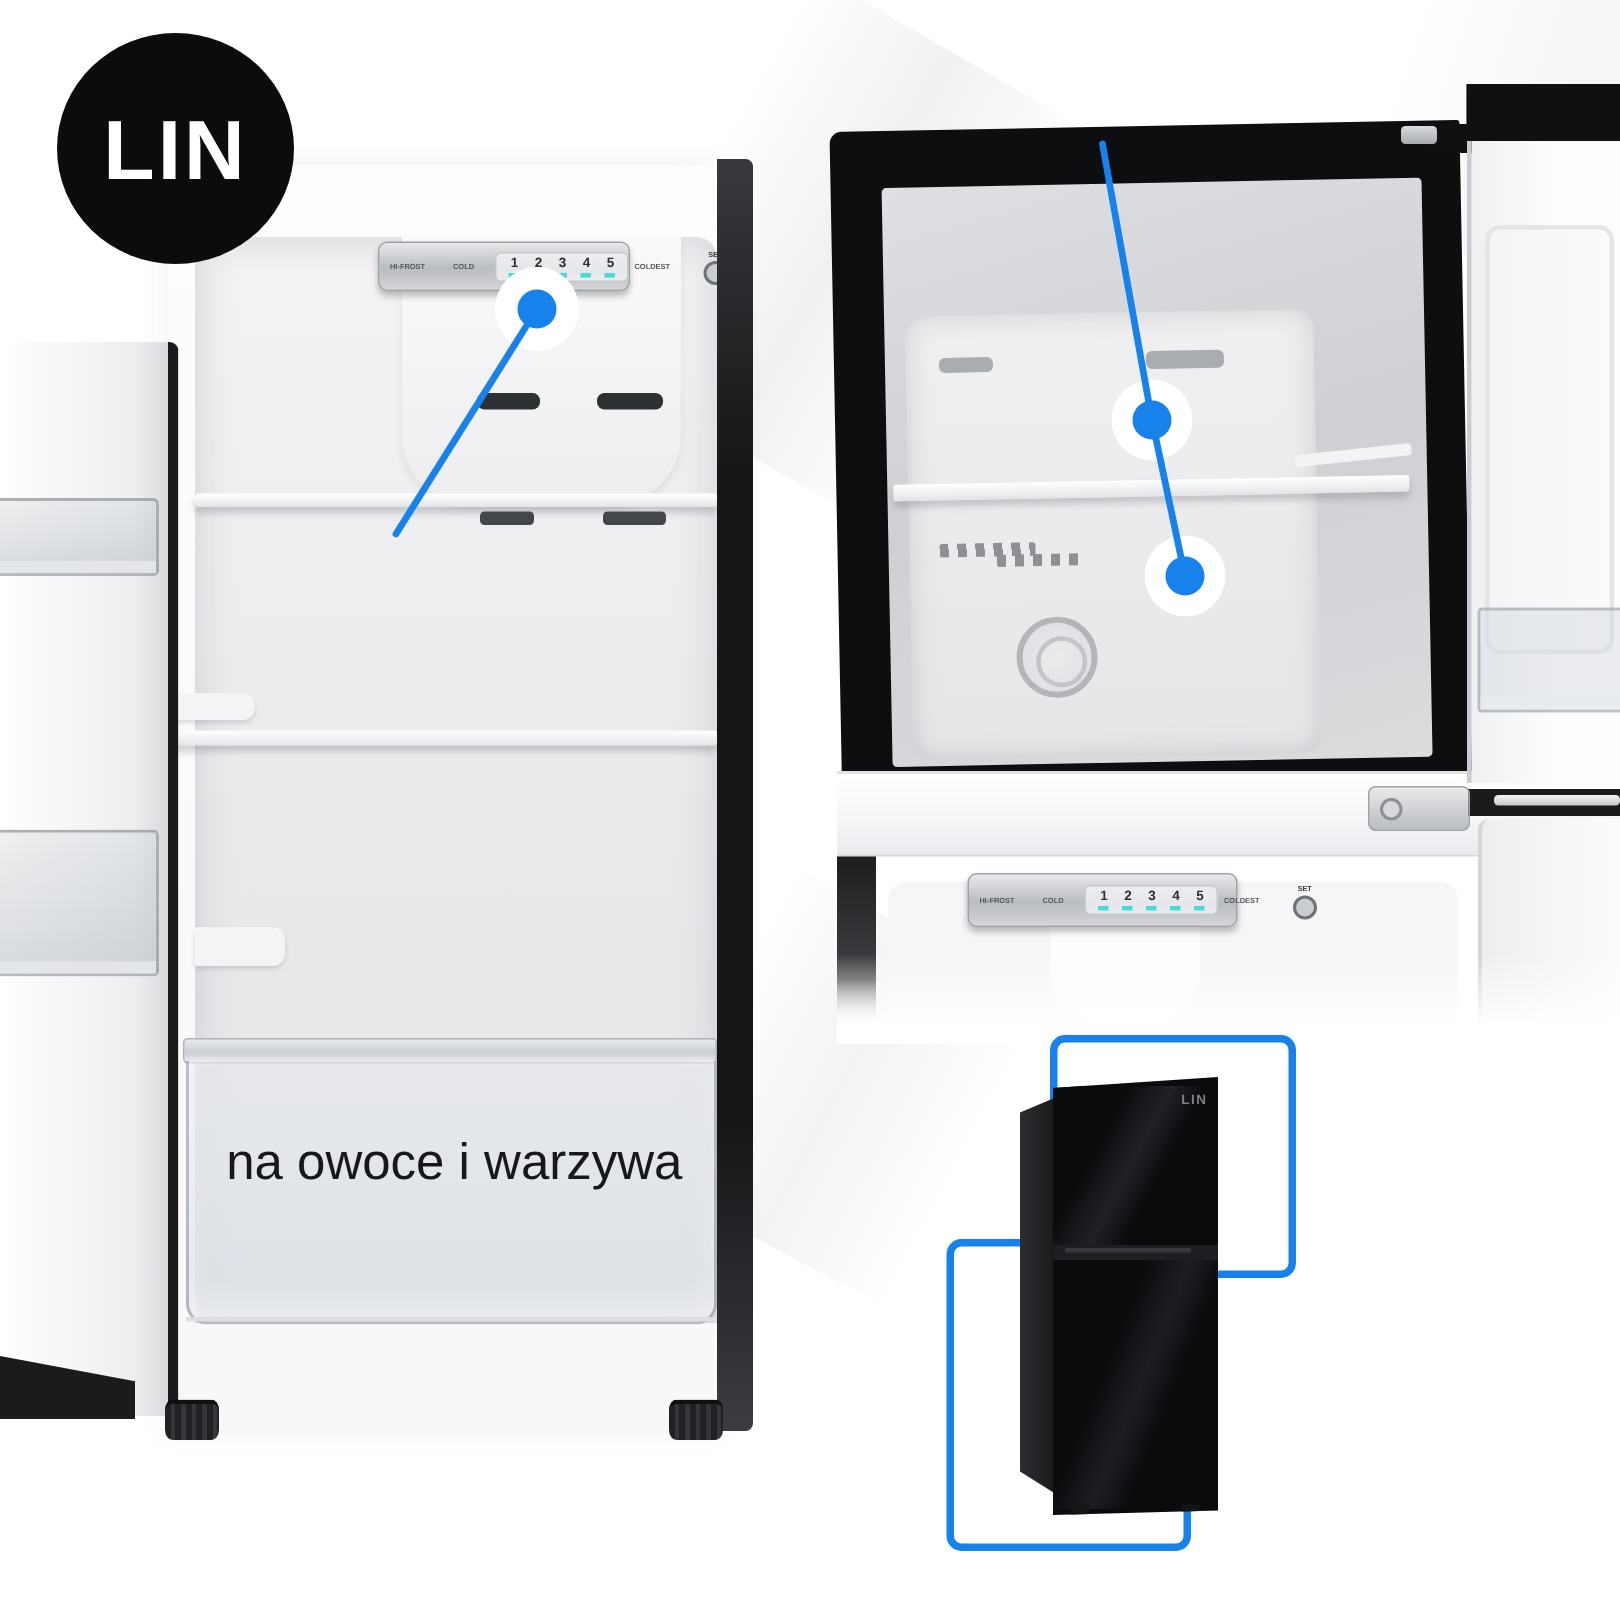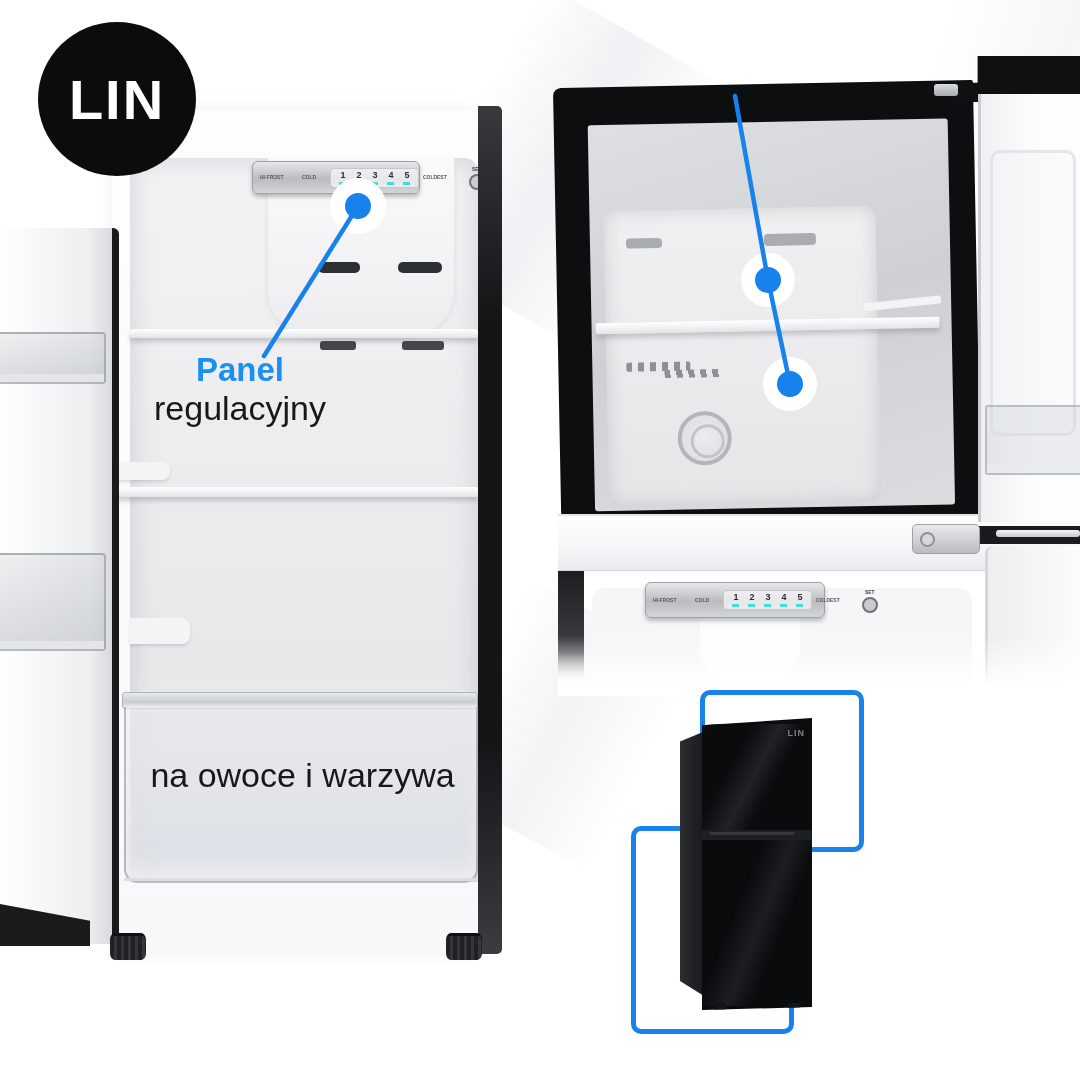--- a/index.html
+++ b/index.html
@@ -197,26 +197,22 @@
   <div class="lf-side"></div>
 
   <div class="lf-door">
     <div class="door-bin" style="top:104px;height:48px;"></div>
     <div class="door-bin" style="top:325px;height:94px;"></div>
     <div style="position:absolute;left:0;top:676px;width:90px;height:42px;background:#1a1b1d;clip-path:polygon(0 0,100% 40%,100% 100%,0 100%);"></div>
   </div>
   <div class="foot" style="left:110px;top:933px;"></div>
   <div class="foot" style="left:446px;top:933px;"></div>
 
-  <div class="ann" style="left:140px;top:352px;width:200px;">
-    <span class="hl" style="font-size:33px;">Panel</span>
-    <span class="rest" style="font-size:34px;">regulacyjny</span>
-  </div>
   <div class="ann" style="left:150px;top:756px;width:305px;">
-    <span class="rest" style="font-size:34px;">na owoce i warzywa</span>
+    <span class="rest" style="font-size:34px;text-align:right;">na owoce i warzywa</span>
   </div>
 
   <div class="rf-rot">
     <div class="rf-frame"></div>
     <div class="rf-cavity">
       <div class="rf-back"></div>
       <div class="rf-vent" style="left:36px;top:114px;width:36px;height:10px;"></div>
       <div class="rf-vent" style="left:174px;top:112px;width:52px;height:12px;"></div>
       <div class="hash" style="left:34px;top:238px;width:64px;height:9px;"></div>
       <div class="hash" style="left:72px;top:246px;width:58px;height:8px;"></div>

